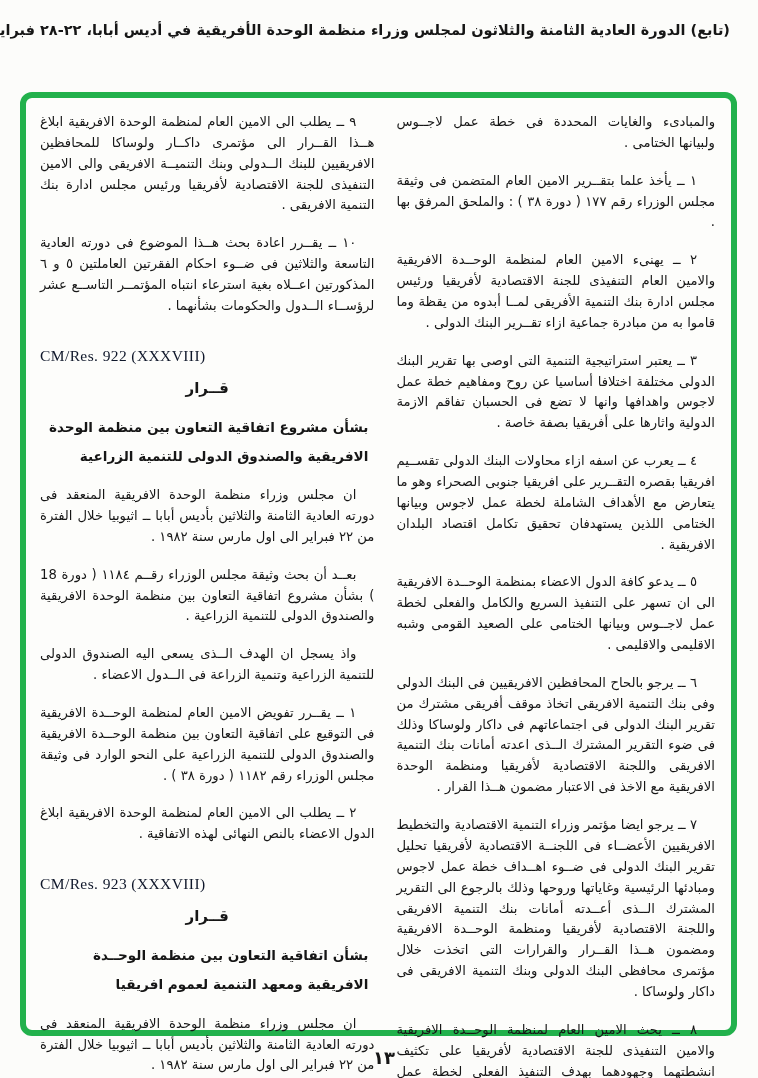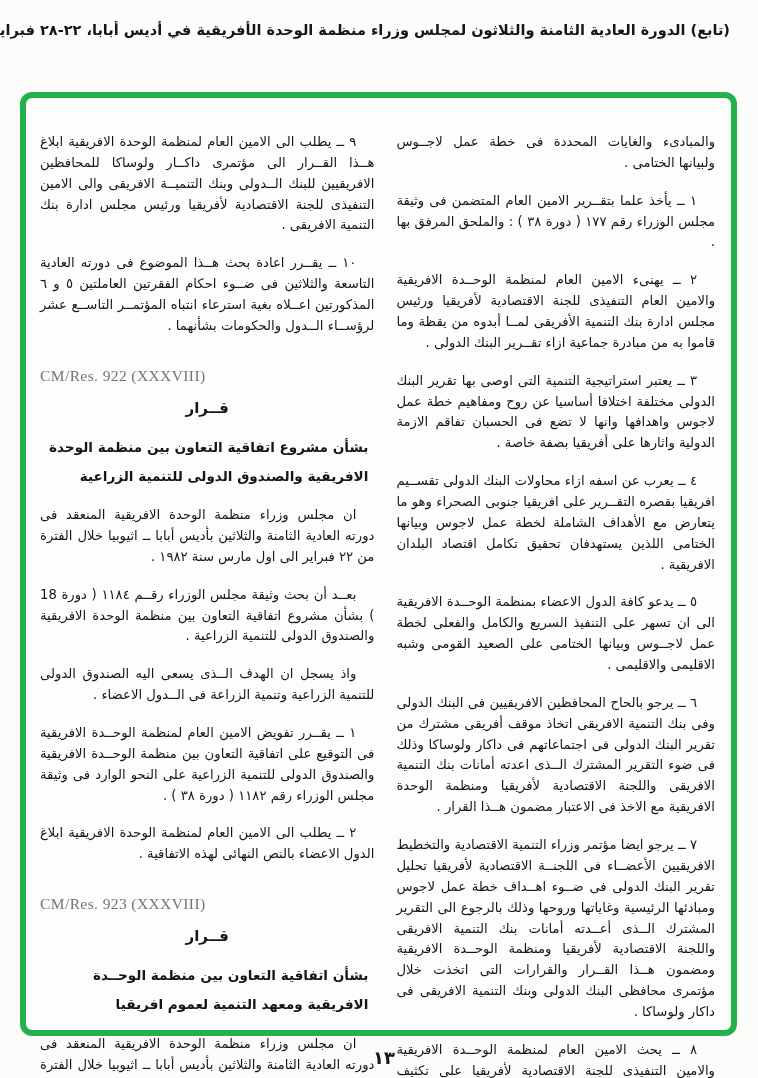--- a/index.html
+++ b/index.html
@@ -35,40 +35,40 @@
     background:#fdfdfb;
     box-sizing:border-box;
     padding:14px 16px 10px 14px;
   }
   .columns{
     direction:rtl;
     display:flex;
     gap:22px;
     height:100%;
   }
-  .col{flex:1 1 0;min-width:0;margin-top:20px;}
+  .col{flex:1 1 0;min-width:0;}
   .col-right{flex-basis:324px;}
   .col-left{flex-basis:340px;}
   
   .para{
     margin:0 0 17px 0;
     direction:rtl;
     text-align:justify;
     font-size:13.2px;
     line-height:1.58;
     text-indent:18px;
   }
   .para.cont{text-indent:0;}
   
   .res-code{
     direction:ltr;text-align:left;
     font-family:"Liberation Serif","DejaVu Serif",serif;
     font-size:15.5px;letter-spacing:.4px;
     margin:30px 0 14px 0;
-    color:#737373;
+    color:#0f172a;
   }
   .res-heading{
     direction:rtl;text-align:center;
     font-size:15px;font-weight:700;
     margin:10px 0 16px 0;
     letter-spacing:1px;
   }
   .res-subject{
     direction:rtl;
     font-size:13.6px;font-weight:700;

